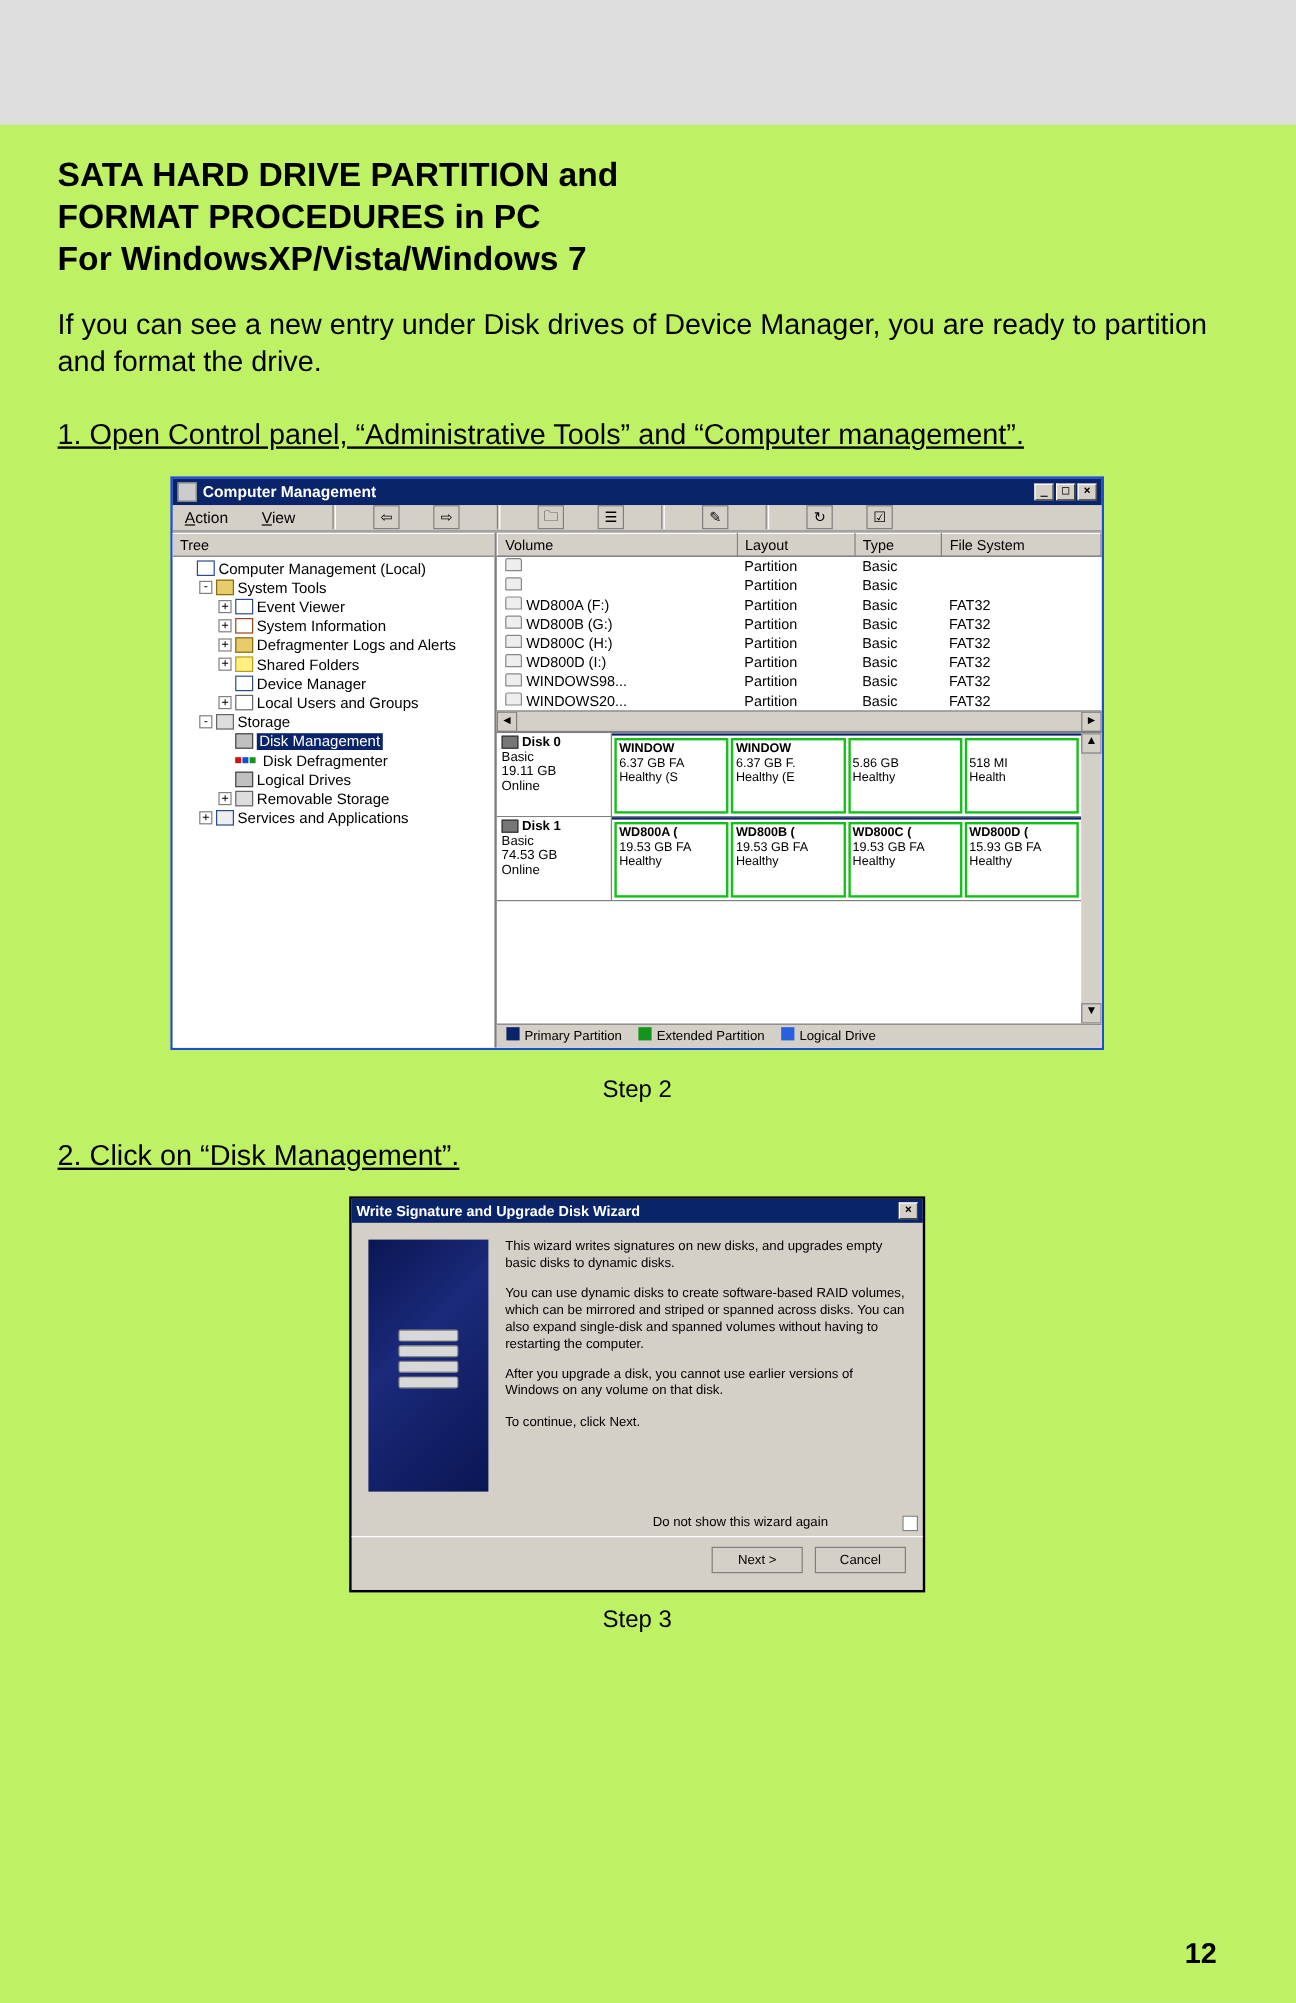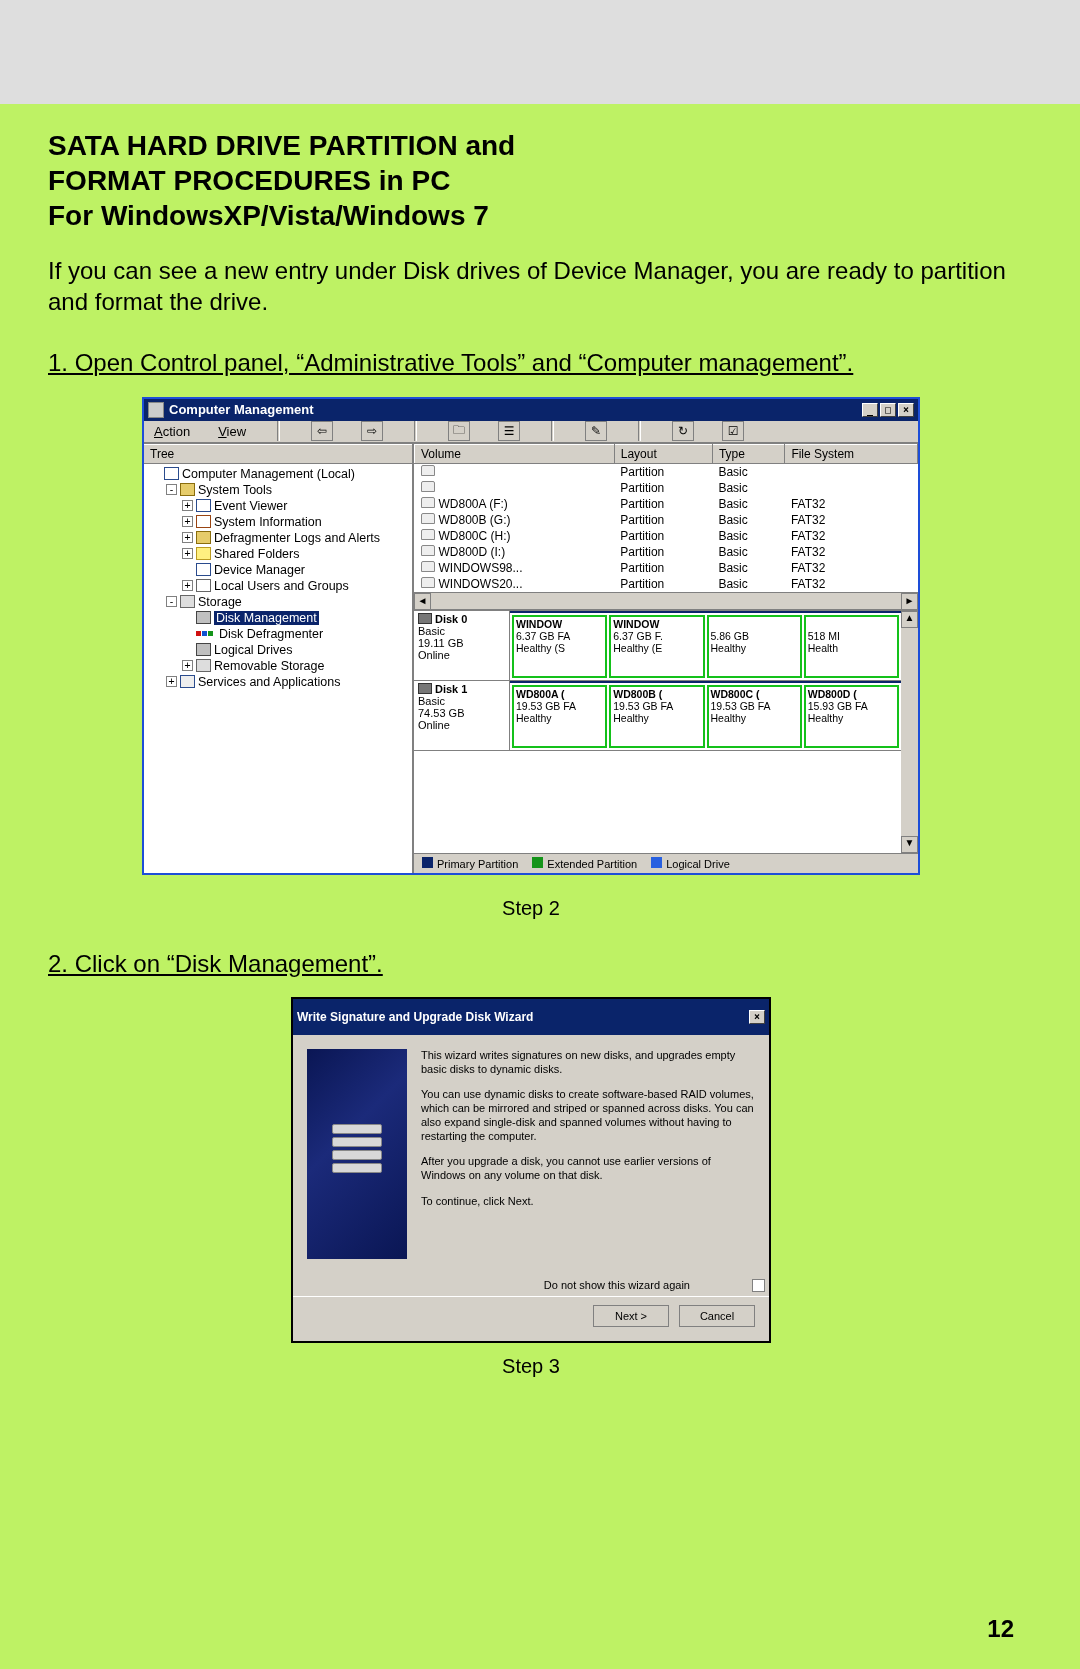--- a/index.html
+++ b/index.html
@@ -189,21 +189,21 @@
   
   .wiz {
     width: 480px;
     margin: 0 auto 12px auto;
     border: 2px solid #000;
     background: #d4d0c8;
     font-family: Tahoma, sans-serif;
     font-size: 11px;
   }
   .wiz-title{
-    background:#0a246a;color:#fff;height:36px;display:flex;align-items:center;
+    background:#0a246a;color:#fff;height:20px;display:flex;align-items:center;
     padding:0 4px;font-weight:bold;font-size:12px;
   }
   .wiz-body{display:flex;padding:14px 14px 6px 14px;gap:14px;}
   .wiz-img{
     width:100px;height:210px;flex-shrink:0;
     background: linear-gradient(135deg,#0a1654 0%,#1b2a7a 40%,#0a1654 100%);
     display:flex;align-items:center;justify-content:center;
   }
   .wiz-disk-ico{width:50px;height:60px;display:flex;flex-direction:column;gap:3px;}
   .wiz-disk-ico span{display:block;height:10px;background:#d8d8d8;border-radius:2px;border:1px solid #888;}

